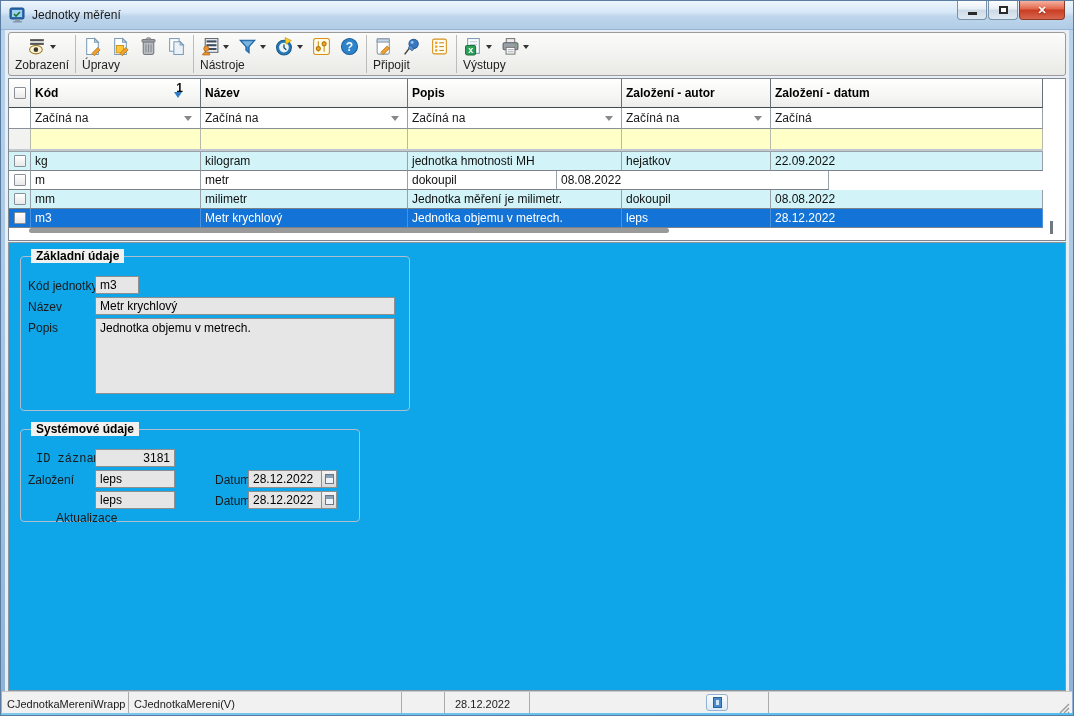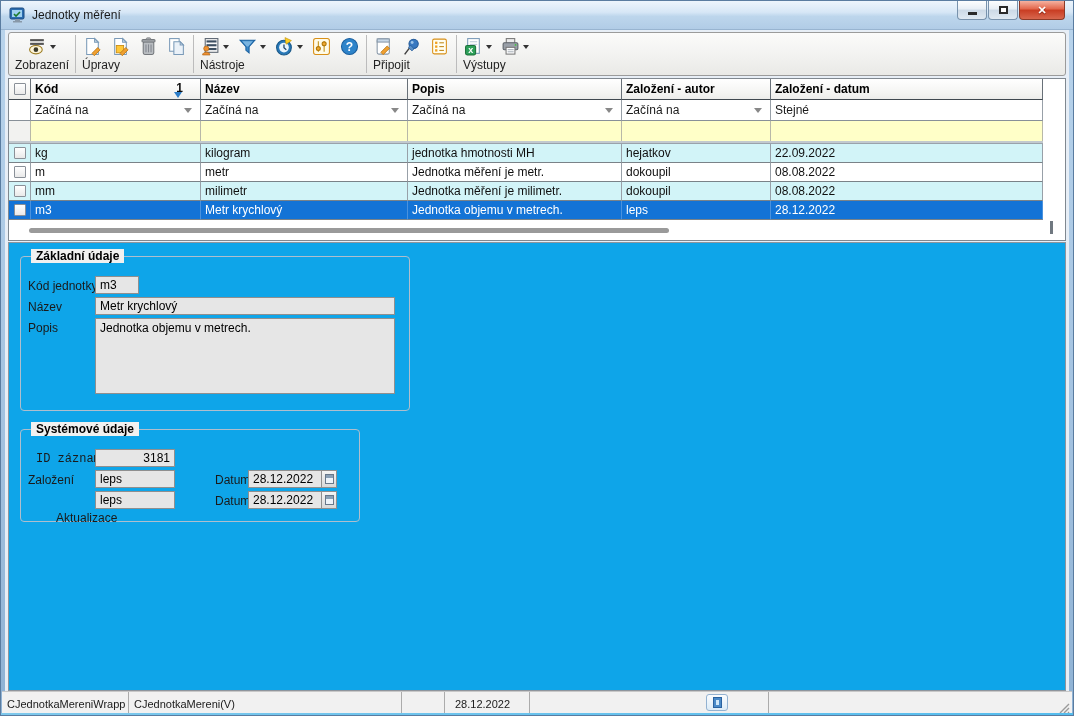--- a/index.html
+++ b/index.html
@@ -56,21 +56,21 @@
   
   .grid-panel {
     position:absolute; left:3px; right:3px; top:48px; height:163px;
     background:#fff; border:1px solid #808890; overflow:hidden;
   }
   .trow { display:flex; width:1034px; }
   .cell { border-right:1px solid #98a0a8; padding:0 4px; font-size:12px; overflow:hidden; white-space:nowrap; display:flex; align-items:center; }
   .w-cb{width:22px; justify-content:center; padding:0;}
   .w0{width:170px} .w1{width:207px} .w2{width:214px} .w3{width:149px} .w4{width:272px}
 
-  .hrow { height:21px; }
+  .hrow { height:29px; }
   .hrow .cell {
     background:linear-gradient(180deg,#ffffff 0%,#f4f4f2 70%,#ececea 100%);
     border-right:1px solid #687078; border-bottom:1px solid #404850;
     font-weight:bold; color:#000; position:relative;
   }
   .sort-badge { position:absolute; right:17px; top:2px; font-weight:bold; font-size:12px; color:#101010; }
   .sort-arrow { position:absolute; right:18px; top:13px; width:0; height:0; border:4px solid transparent; border-top:6px solid #2a7cc8; }
 
   .frow { height:21px; }
   .frow .cell { background:#fff; border-right:1px solid #98a0a8; border-bottom:1px solid #889098; color:#1a1a1a; justify-content:space-between; }
@@ -378,21 +378,21 @@
           </div>
         <div class="cell w2">
             <span>Začíná na</span>
             <span class="combo-arrow"></span>
           </div>
         <div class="cell w3">
             <span>Začíná na</span>
             <span class="combo-arrow"></span>
           </div>
         <div class="cell w4">
-            <span>Stejné</span>
+            <span>Začíná</span>
           </div>
       </div>
 
       <div class="trow yrow">
         <div class="cell w-cb"></div>
         <div class="cell w0"></div>
         <div class="cell w1"></div>
         <div class="cell w2"></div>
         <div class="cell w3"></div>
         <div class="cell w4"></div>
@@ -409,21 +409,20 @@
         <div class="cell w2">jednotka hmotnosti MH</div>
         <div class="cell w3">hejatkov</div>
         <div class="cell w4">22.09.2022</div>
       </div>
       <div class="trow drow row-white">
         <div class="cell w-cb">
             <div class="checkbox"></div>
           </div>
         <div class="cell w0">m</div>
         <div class="cell w1">metr</div>
-        <div class="cell w2">Jednotka měření je metr.</div>
         <div class="cell w3">dokoupil</div>
         <div class="cell w4">08.08.2022</div>
       </div>
       <div class="trow drow row-alt">
         <div class="cell w-cb">
             <div class="checkbox"></div>
           </div>
         <div class="cell w0">mm</div>
         <div class="cell w1">milimetr</div>
         <div class="cell w2">Jednotka měření je milimetr.</div>

